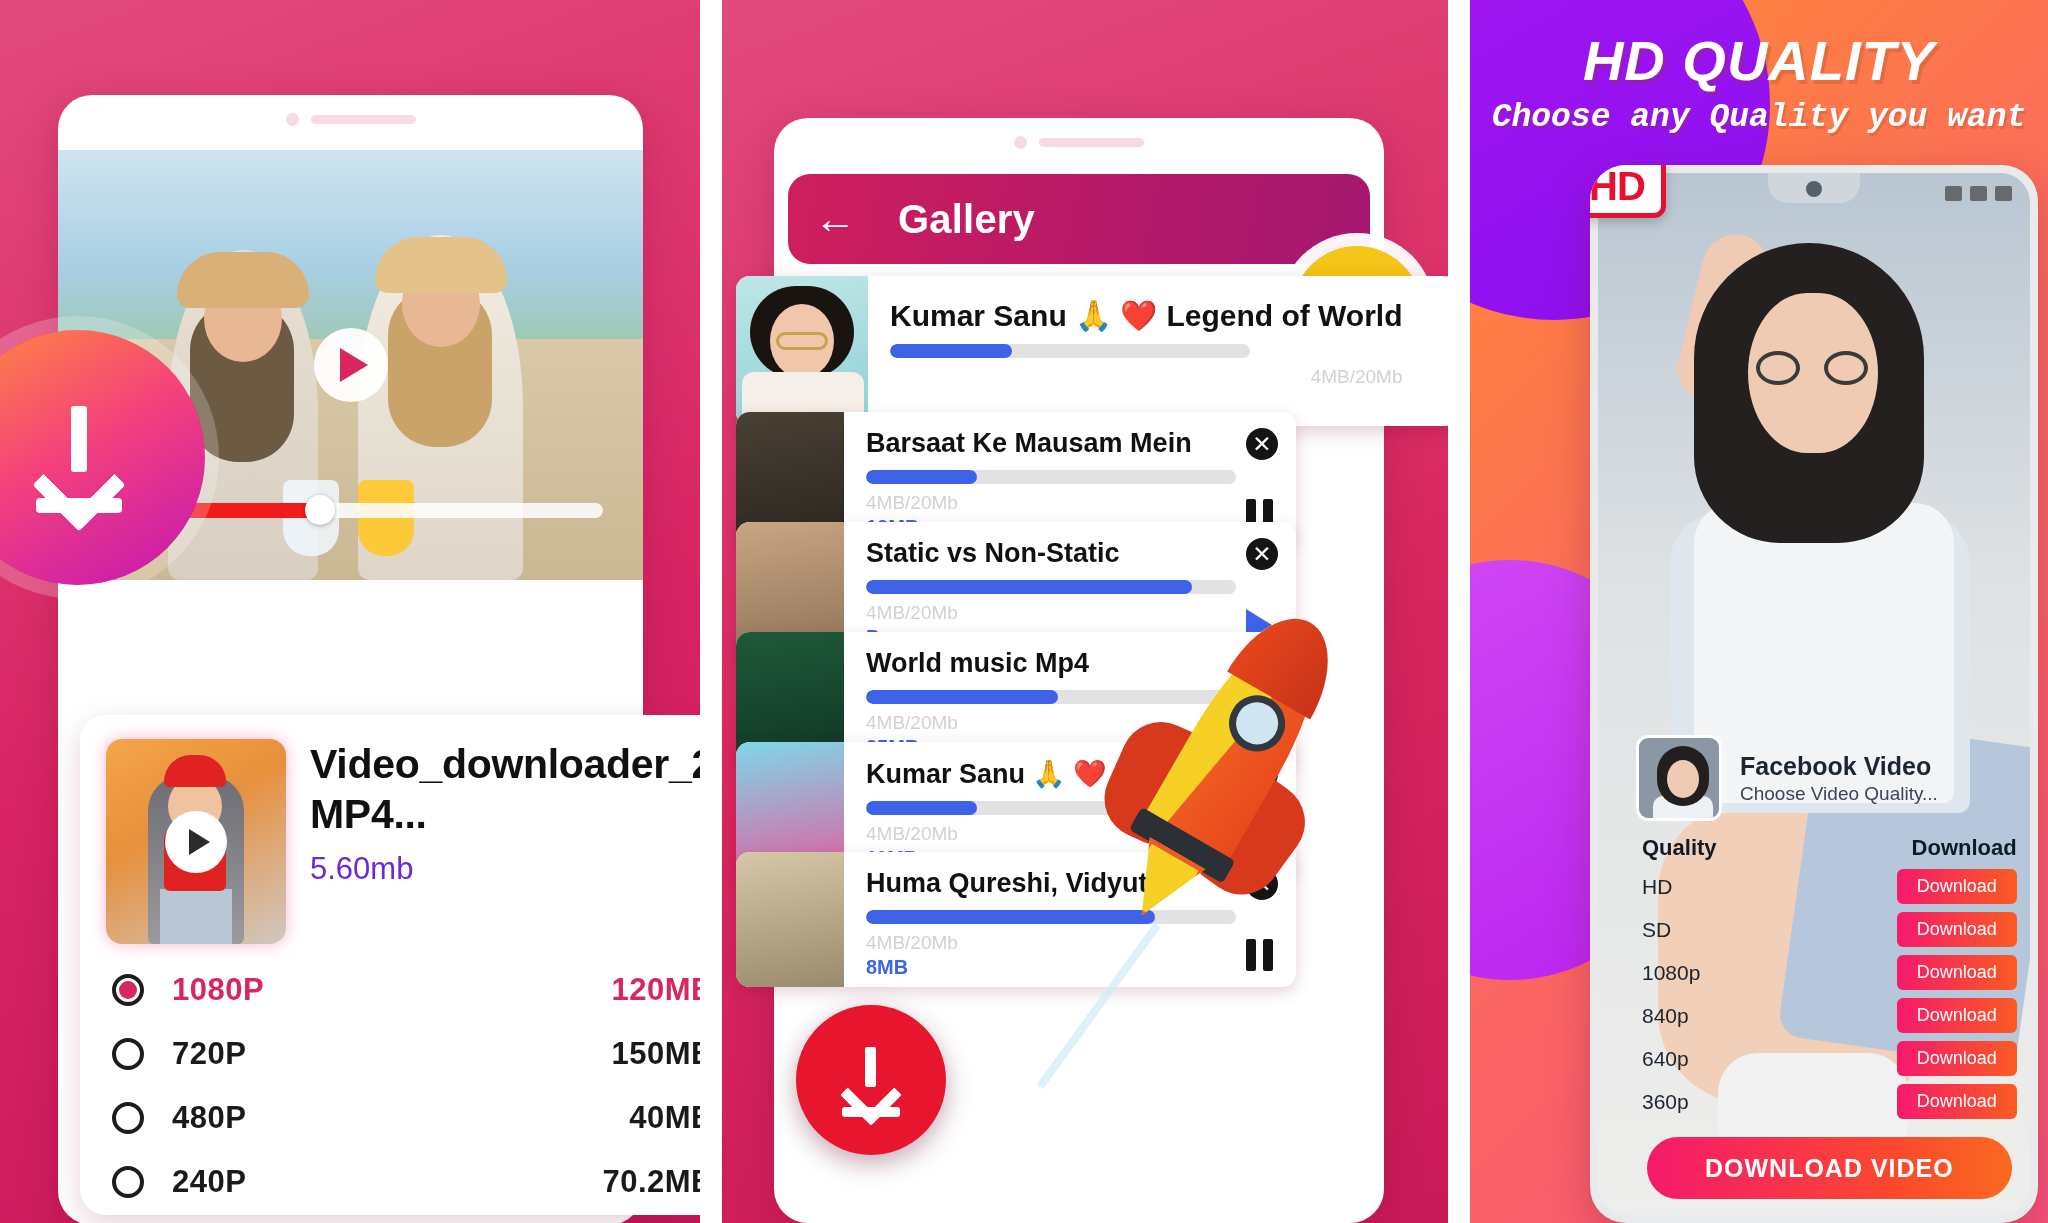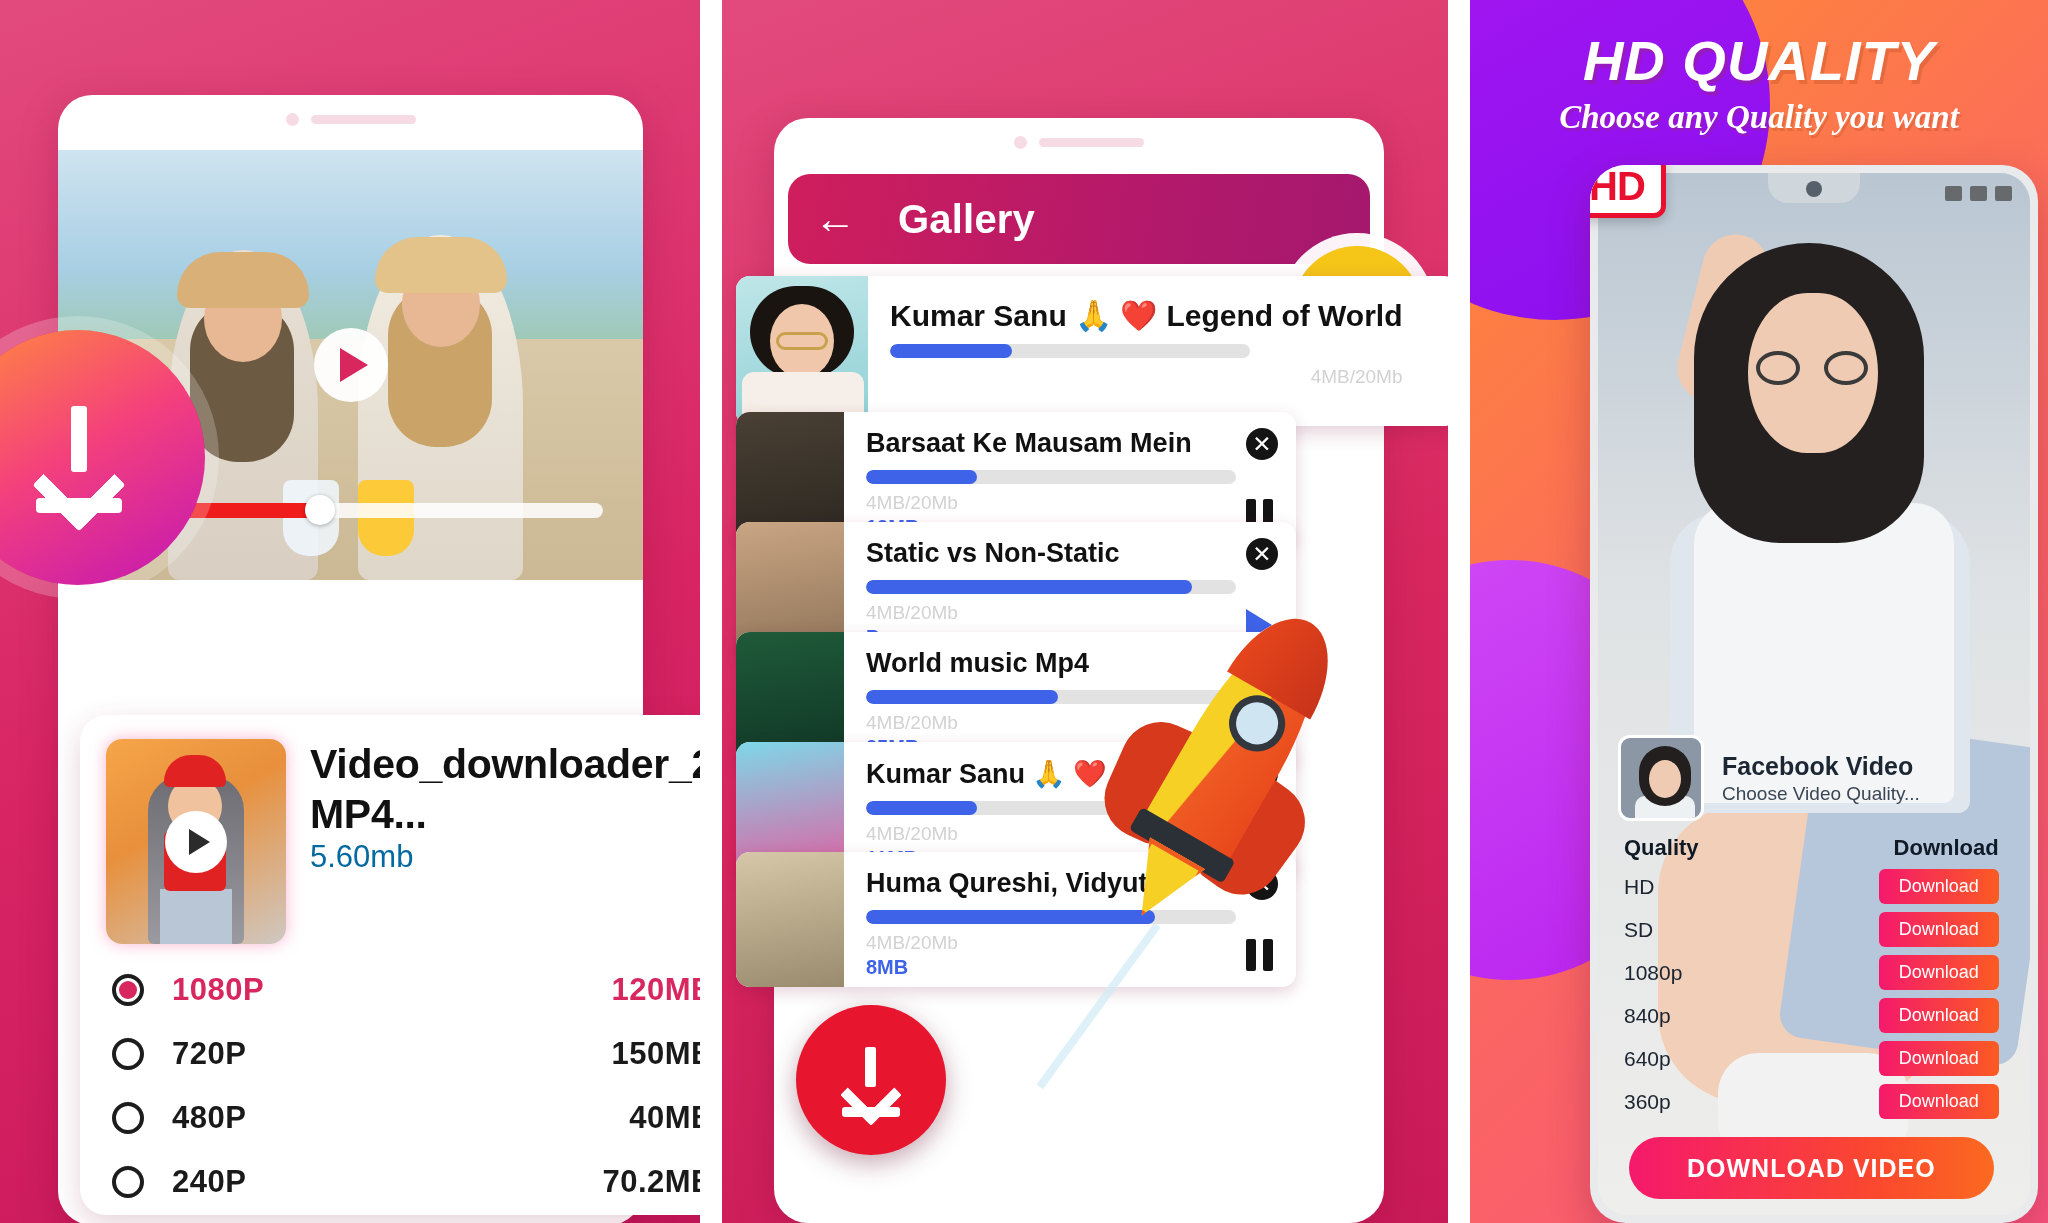--- a/index.html
+++ b/index.html
@@ -101,21 +101,21 @@
   .ict-face { position:absolute; left:62px; top:38px; width:54px; height:58px; border-radius:50%; background:#f0c39e;}
   .ict-shirt { position:absolute; left:58px; top:92px; width:62px; height:60px; background:#e02222; border-radius:6px;}
   .ict-jeans { position:absolute; left:54px; top:150px; width:72px; height:56px; background:#b9c6d6;}
   .ict-play {
     position:absolute; left:50%; top:50%; transform:translate(-50%,-50%);
     width:62px;height:62px;border-radius:50%;background:#fff;display:flex;align-items:center;justify-content:center;
   }
   .ict-play .tri { border-width:13px 0 13px 21px; border-color:transparent transparent transparent #2b2b2b; margin-left:6px;}
 
   .ic-title { font-size:41px; font-weight:bold; color:#111; line-height:1.22; letter-spacing:-.3px; }
-  .ic-size { font-size:31px; color:#0369a1; margin-top:0; }
+  .ic-size { font-size:31px; color:#6d28d9; margin-top:12px; }
 
   .q-list { margin-top:14px; }
   .q-row { display:flex; align-items:center; height:64px; padding-left:6px; }
   .radio { width:32px;height:32px;border-radius:50%;border:4px solid #1d1d1d; flex-shrink:0; display:flex;align-items:center;justify-content:center;}
   .radio.sel { border-color:#1d1d1d; }
   .radio-dot { width:18px;height:18px;border-radius:50%;background:#d8265f;}
   .q-name { font-size:31px; font-weight:bold; color:#1a1a1a; margin-left:28px; letter-spacing:.5px;}
   .q-row.sel .q-name { color:#d8265f; }
   .q-mb { margin-left:auto; font-size:31px; font-weight:bold; color:#1a1a1a; letter-spacing:.5px;}
   .q-row.sel .q-mb { color:#d8265f; }
@@ -201,21 +201,21 @@
 
   
   .p3-blob { position:absolute; left:-130px; top:-110px; width:430px; height:430px; border-radius:50%;
      background:linear-gradient(150deg,#a617f0,#8a0ff0); }
   .p3-blob2 { position:absolute; left:-150px; top:560px; width:380px; height:420px; border-radius:50%;
      background:linear-gradient(150deg,#d24bf5,#b923f0); }
   .p3-head { position:absolute; top:28px; width:100%; text-align:center; z-index:5;}
   .p3-h1 { color:#fff; font-size:56px; font-weight:bold; font-style:italic; letter-spacing:1px;
      text-shadow: 3px 4px 0 rgba(150,60,20,.22); }
   .p3-h2 { color:#fff; font-size:33px; font-style:italic; font-weight:bold; margin-top:6px;
-     text-shadow: 2px 3px 0 rgba(150,60,20,.22); font-family:Liberation Serif, serif;}
+     text-shadow: 2px 3px 0 rgba(150,60,20,.22); font-family:Liberation Mono, monospace;}
 
   #p3-phone {
     left:120px; top:165px; width:448px; height:1058px;
     background:#e9eaec; border-radius:36px; padding:8px;
     box-shadow:0 14px 40px rgba(120,20,60,.3); overflow:hidden;
   }
   .p3-screen { position:relative; width:100%; height:100%; border-radius:30px; overflow:hidden;
      background: linear-gradient(170deg,#c8d2da 0%, #dfe3e6 35%, #ececea 100%); }
   
   .m-bg { position:absolute; inset:0; background:linear-gradient(180deg,#b9c6d2 0%,#dfe2e4 40%,#eeeeec 100%); }
@@ -231,21 +231,21 @@
   .m-leg { position:absolute; left:60px; top:630px; width:280px; height:300px; background:#f2cfb8; border-radius:90px;}
   .m-shoe { position:absolute; left:120px; top:880px; width:190px; height:110px; background:#f2f2f2; border-radius:40px;}
   .m-statusbar { position:absolute; left:0; top:0; width:100%; height:40px; display:flex; align-items:center; justify-content:flex-end; gap:8px; padding-right:18px;}
   .sb-ico { width:17px; height:15px; background:#4b4b4b; border-radius:2px; opacity:.75;}
   .m-notch { position:absolute; left:50%; transform:translateX(-50%); top:0; width:92px; height:30px; background:#cfd6dc; border-radius:0 0 20px 20px;}
   .m-cam { position:absolute; left:50%; transform:translateX(-50%); top:8px; width:16px; height:16px; border-radius:50%; background:#56606a;}
 
   .hd-badge { position:absolute; left:-22px; top:-10px; z-index:9; background:#fff; border:5px solid #e8102e; border-radius:12px;
      padding:4px 16px; font-size:40px; font-weight:bold; color:#e8102e; letter-spacing:-1px; box-shadow:0 4px 12px rgba(0,0,0,.2);}
 
-  .q-sheet { position:absolute; left:6px; bottom:10px; width:96%; }
+  .q-sheet { position:absolute; left:24px; bottom:10px; width:96%; }
   .q-head-row { display:flex; align-items:center; gap:18px; padding:12px 14px 8px 14px; }
   .q-head-thumb { width:86px; height:86px; border-radius:12px; overflow:hidden; position:relative; background:#8b97a4; flex-shrink:0; border:3px solid #fff;}
   .qt-hair{position:absolute;left:18px;top:8px;width:52px;height:60px;border-radius:26px;background:#221f1e;}
   .qt-face{position:absolute;left:28px;top:22px;width:32px;height:38px;border-radius:50%;background:#f0cbb4;}
   .qt-body{position:absolute;left:14px;top:58px;width:60px;height:34px;background:#eef1f4;border-radius:10px;}
   .q-head-txt-1 { font-size:25px; font-weight:bold; color:#1d2733; }
   .q-head-txt-2 { font-size:19px; color:#3b4654; margin-top:2px;}
   .q-cols { display:flex; justify-content:space-between; padding:6px 20px 4px 20px;}
   .q-col-label { font-size:22px; font-weight:bold; color:#101a26;}
   .q-table-row { display:flex; align-items:center; justify-content:space-between; padding:0 20px; height:43px; }

